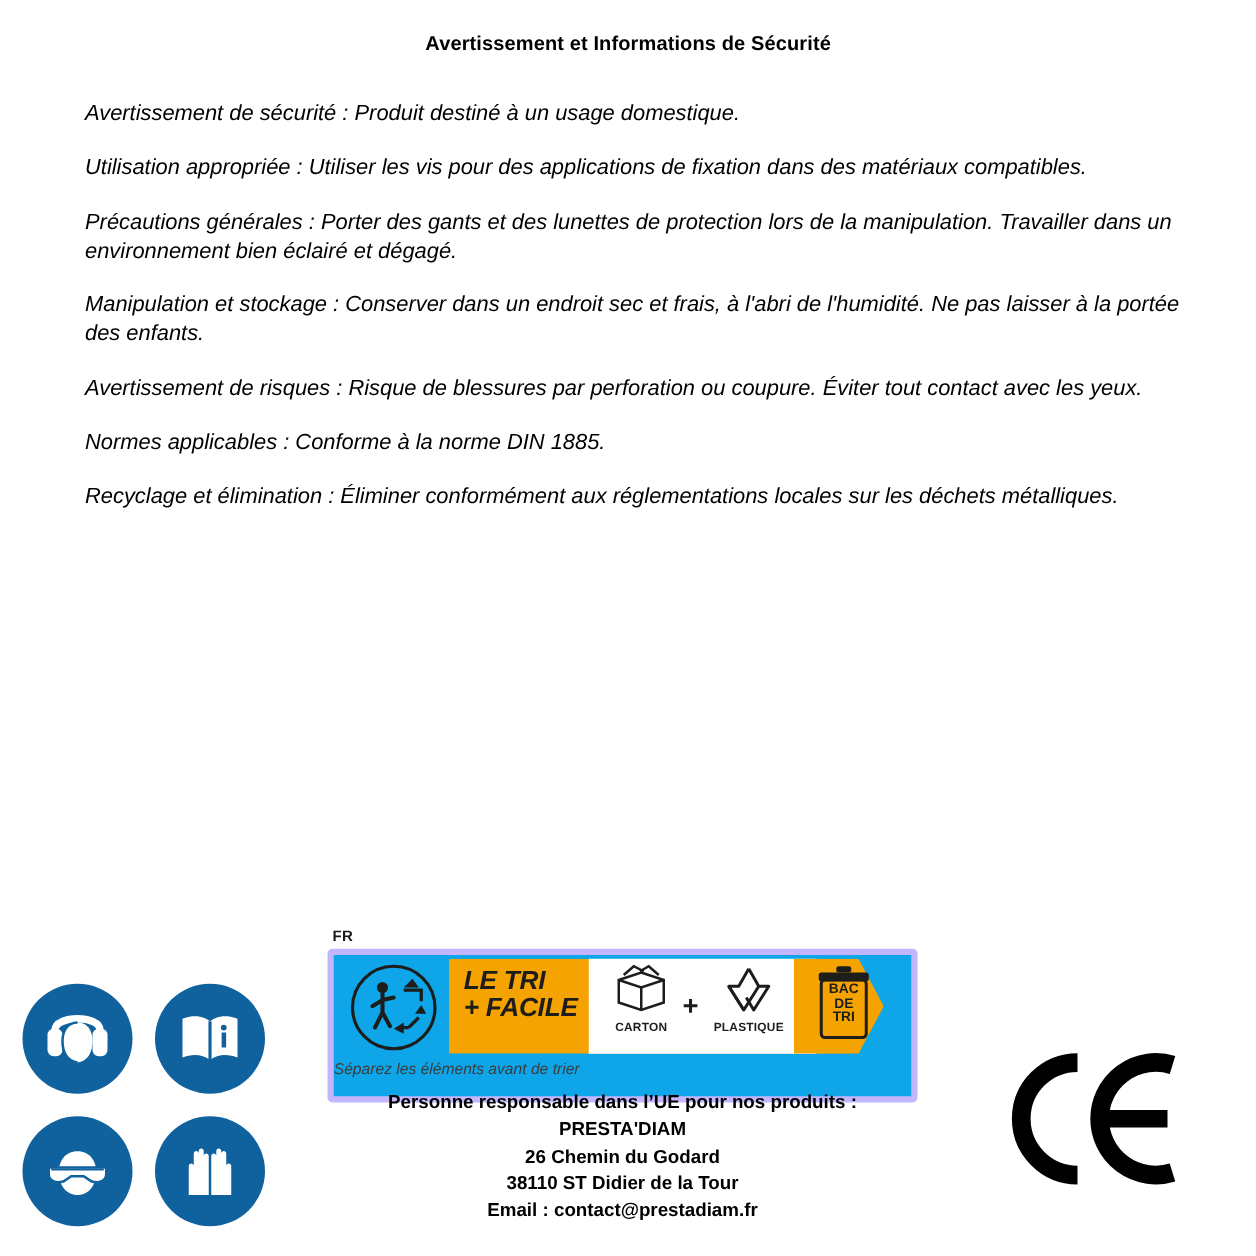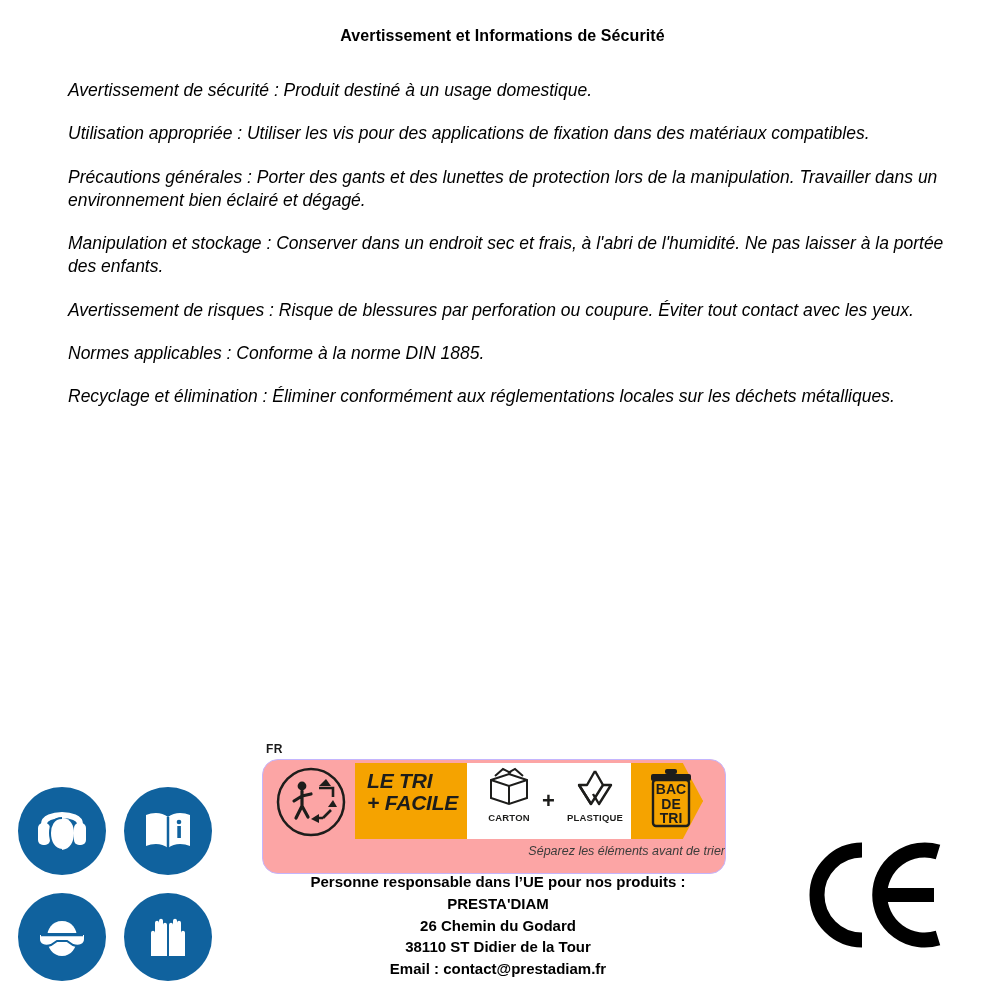--- a/index.html
+++ b/index.html
@@ -90,23 +90,23 @@
     font-weight: bold;
     color: #1a1a1a;
     letter-spacing: 0.3px;
   }
   .triman-box {
     position: absolute;
     left: 0;
     top: 17px;
     width: 462px;
     height: 113px;
-    border: 1px solid #c4b5fd;
-    border-radius: 16px;
-    background: #fca5a5;
+    border: 5px solid #c4b5fd;
+    border-radius: 4px;
+    background: #0ea5e9;
     overflow: hidden;
   }
   .triman-inner {
     position: absolute;
     inset: 0;
   }
   .triman-yellow {
     position: absolute;
     left: 92px;
     top: 3px;
@@ -181,31 +181,31 @@
     top: 8px;
     width: 52px;
     text-align: center;
   }
   .bin-text {
     position: absolute;
     left: 384px;
     top: 22px;
     width: 48px;
     text-align: center;
-    font-size: 14px;
+    font-size: 11px;
     font-weight: bold;
     line-height: 1.05;
     color: #1d1d1b;
   }
   .triman-bottom {
     position: absolute;
     left: 0;
     top: 84px;
     width: 462px;
-    text-align: right;
+    text-align: left;
     font-size: 12.5px;
     font-style: italic;
     color: #3c3c3b;
   }
 
   
   .responsible {
     position: absolute;
     left: 183px;
     top: 871px;

